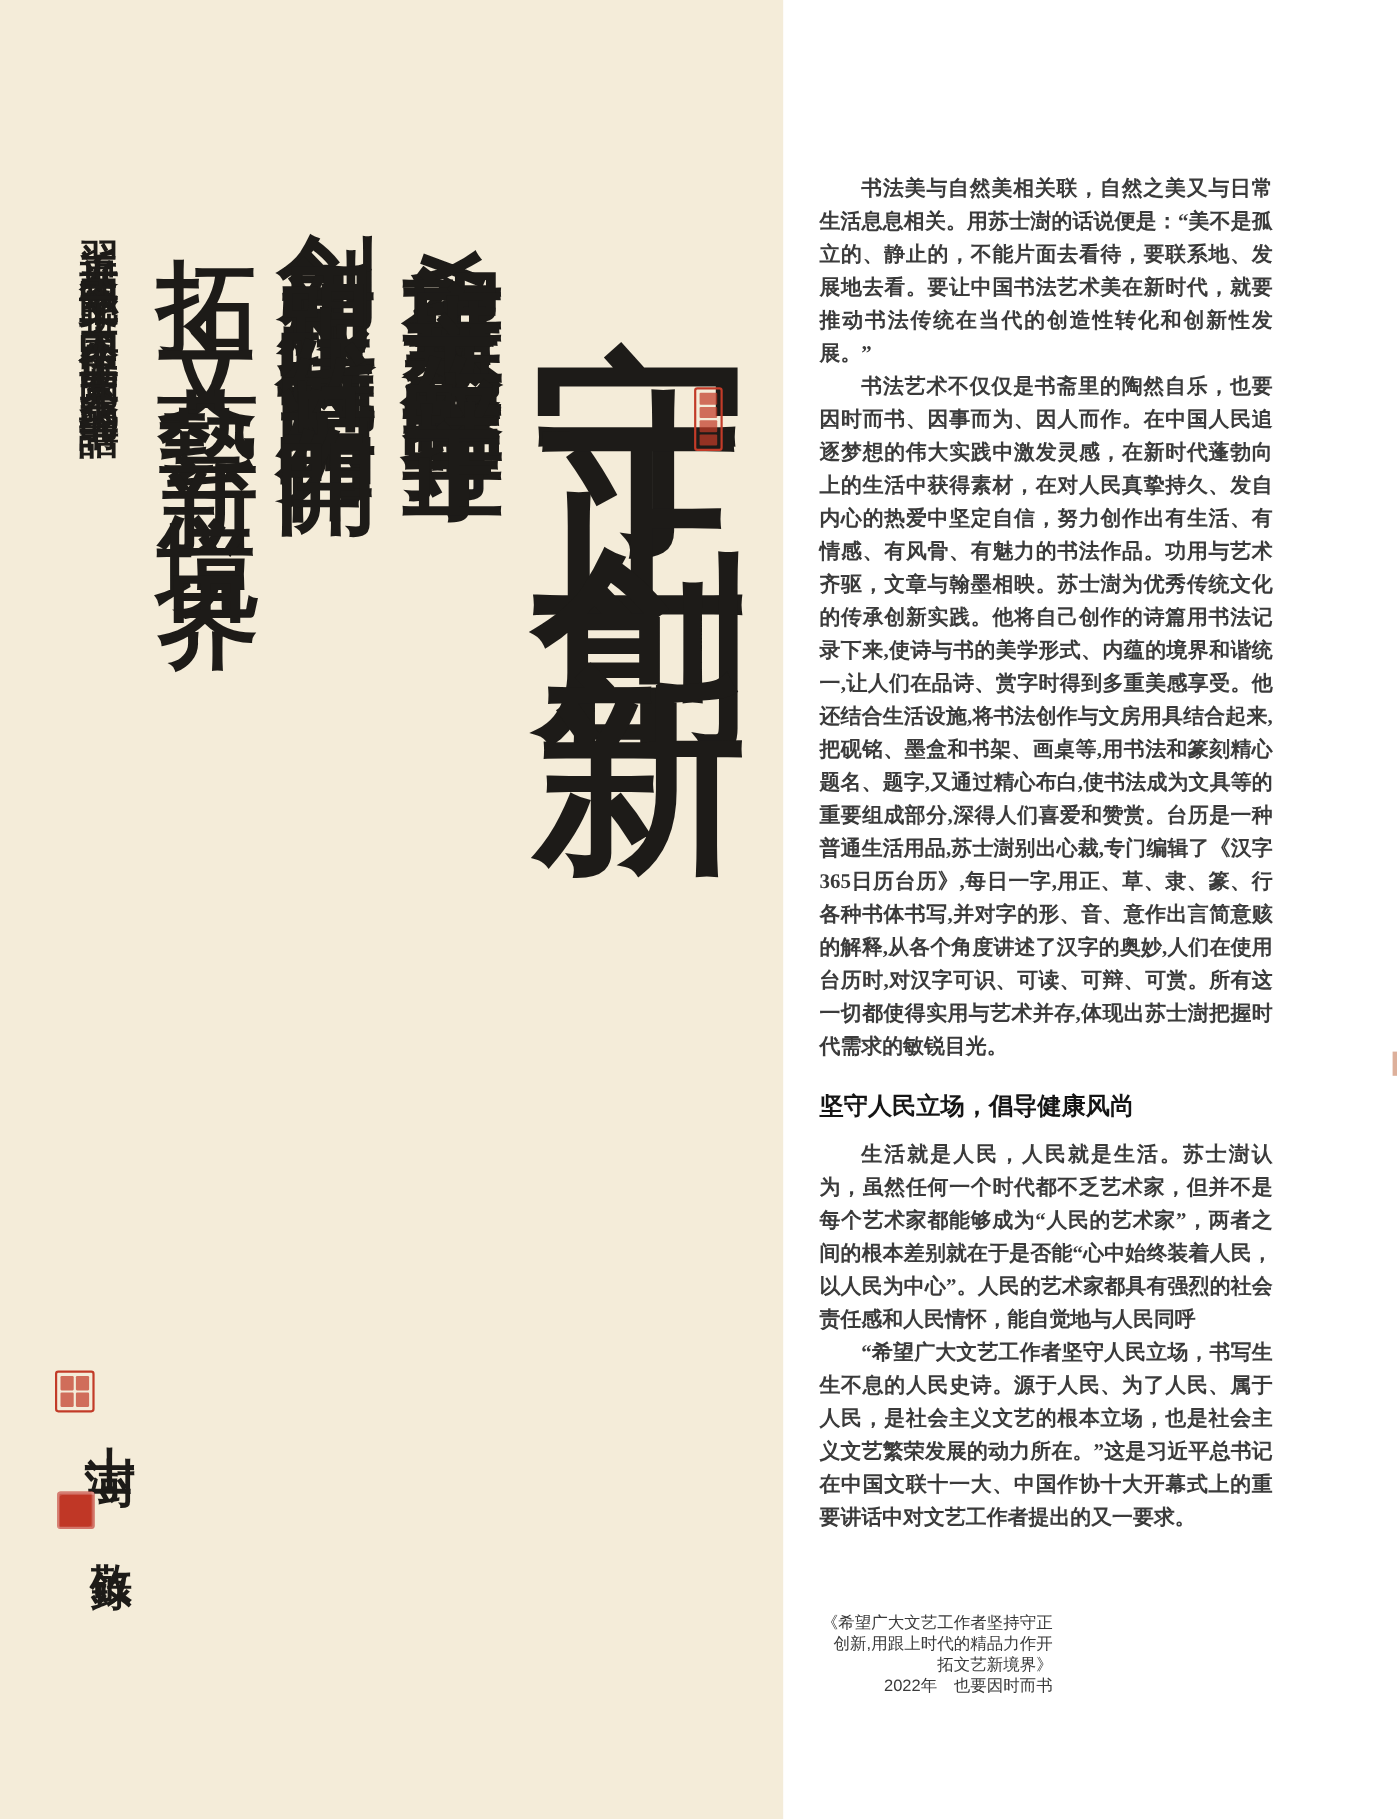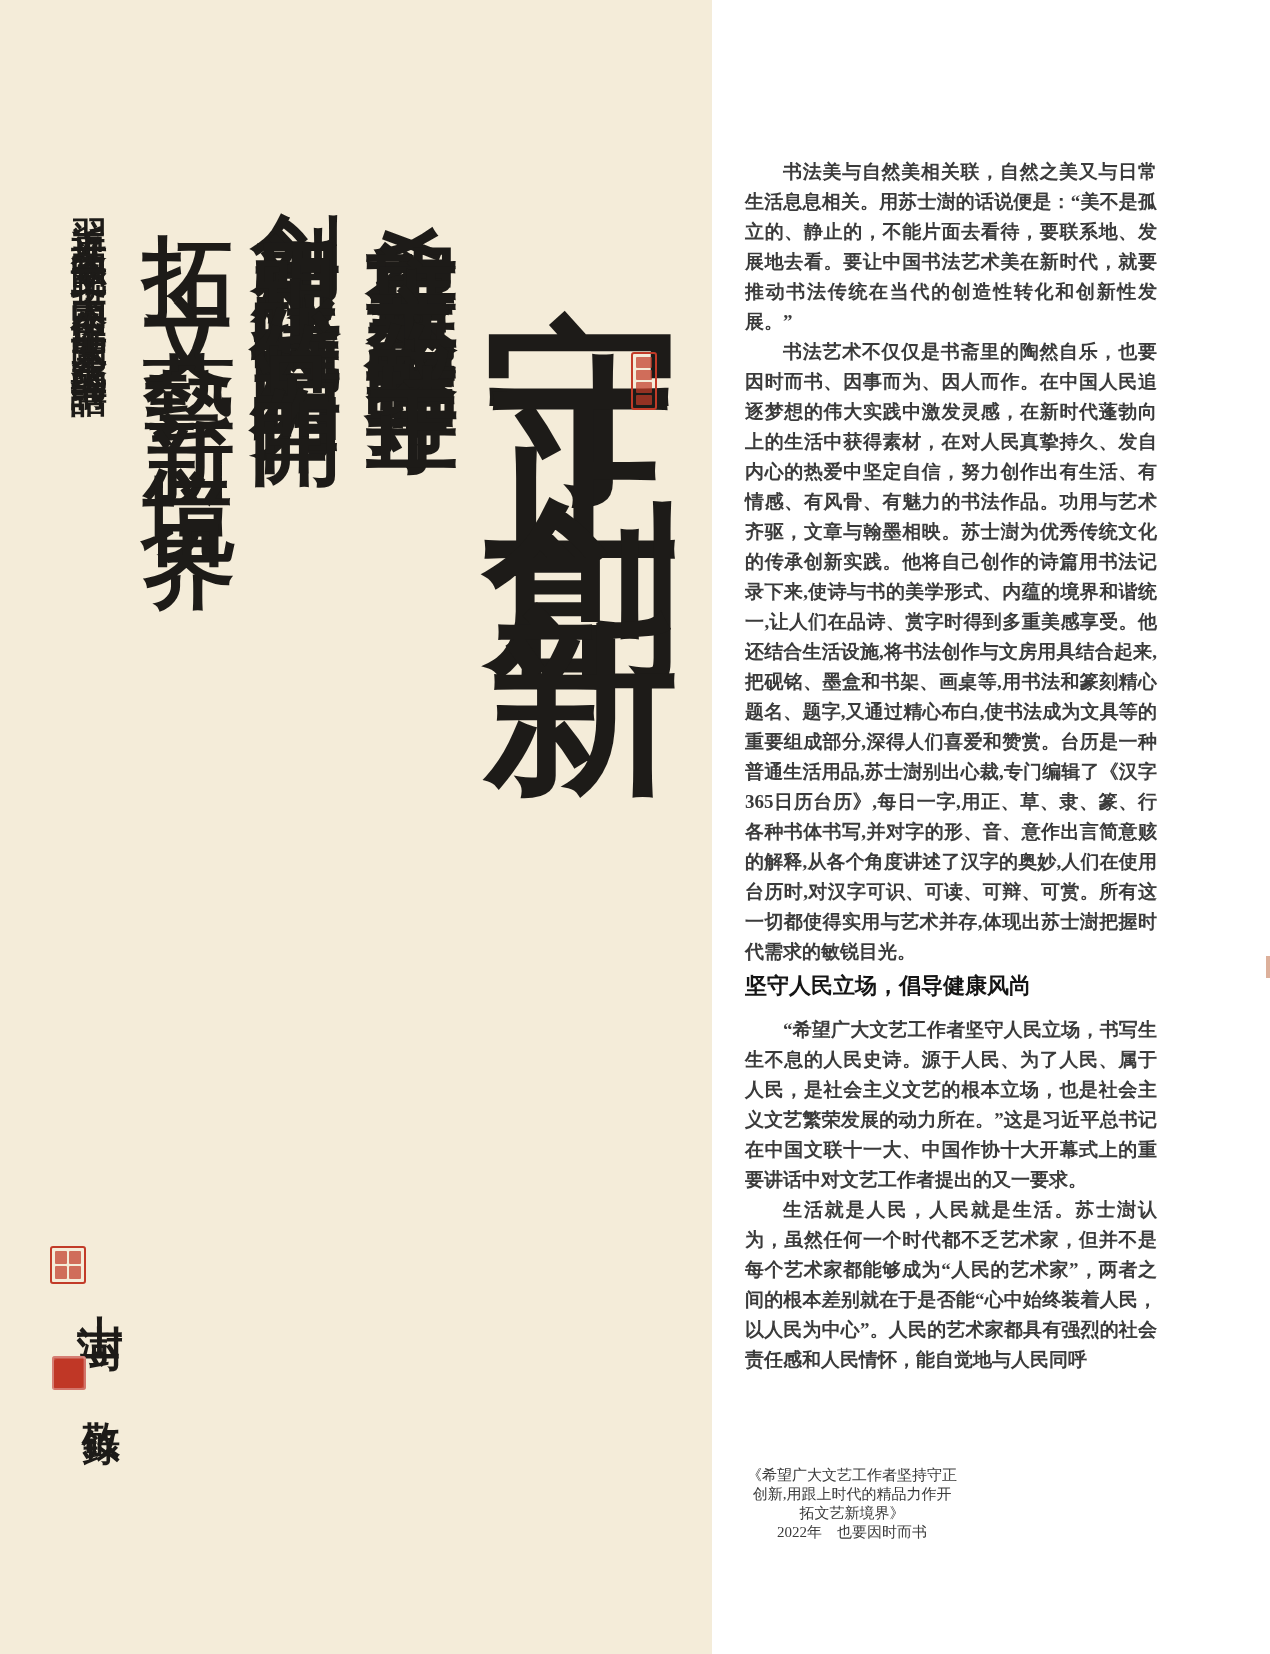--- a/index.html
+++ b/index.html
@@ -27,25 +27,25 @@
   .seal-sig1{left:50px;top:1246px;width:36px;height:38px;grid-template-columns:1fr 1fr;grid-template-rows:1fr 1fr;}
   .seal.solid{background:#c03726;border-radius:3px;
         box-shadow:inset 0 0 0 2px rgba(255,255,255,.22), inset 2px 3px 0 rgba(255,255,255,.18), inset -3px -2px 0 rgba(255,255,255,.12);}
   .seal-sig2{left:52px;top:1356px;width:34px;height:34px;}
 
   
   .article{position:absolute;left:745px;top:157px;width:412px;font-size:19px;line-height:30px;
            color:#3b3b3b;text-align:justify;}
   .article p{margin:0;text-indent:2em;font-weight:bold;}
   .section-heading{font-family:"Liberation Sans","DejaVu Sans",sans-serif;font-weight:700;
-           font-size:22px;line-height:30px;color:#151515;margin:4px 0 14px;text-indent:0;text-align:left;}
+           font-size:22px;line-height:30px;color:#151515;margin:24px 0 14px;text-indent:0;text-align:left;}
 
   .caption{position:absolute;left:747px;top:1466px;width:210px;
-           font-family:Liberation Serif, serif;font-size:15px;line-height:19px;
-           color:#3a3a3a;text-align:center;}
+           font-family:Liberation Sans, sans-serif;font-size:15px;line-height:19px;
+           color:#3a3a3a;text-align:right;}
   .caption .credit{margin-top:0;}
 
   .edge-mark{position:absolute;right:0;top:956px;width:4px;height:22px;background:#ddb09b;}
 </style>
 </head>
 <body>
 
 <div class="page">
 
   <div class="artwork">
@@ -78,22 +78,22 @@
 
     <div class="seal solid seal-sig2"></div>
 
     <div class="vcol col-signer2">敬錄</div>
   </div>
 
   <div class="article">
     <p>书法美与自然美相关联，自然之美又与日常生活息息相关。用苏士澍的话说便是：“美不是孤立的、静止的，不能片面去看待，要联系地、发展地去看。要让中国书法艺术美在新时代，就要推动书法传统在当代的创造性转化和创新性发展。”</p>
     <p>书法艺术不仅仅是书斋里的陶然自乐，也要因时而书、因事而为、因人而作。在中国人民追逐梦想的伟大实践中激发灵感，在新时代蓬勃向上的生活中获得素材，在对人民真挚持久、发自内心的热爱中坚定自信，努力创作出有生活、有情感、有风骨、有魅力的书法作品。功用与艺术齐驱，文章与翰墨相映。苏士澍为优秀传统文化的传承创新实践。他将自己创作的诗篇用书法记录下来,使诗与书的美学形式、内蕴的境界和谐统一,让人们在品诗、赏字时得到多重美感享受。他还结合生活设施,将书法创作与文房用具结合起来,把砚铭、墨盒和书架、画桌等,用书法和篆刻精心题名、题字,又通过精心布白,使书法成为文具等的重要组成部分,深得人们喜爱和赞赏。台历是一种普通生活用品,苏士澍别出心裁,专门编辑了《汉字365日历台历》,每日一字,用正、草、隶、篆、行各种书体书写,并对字的形、音、意作出言简意赅的解释,从各个角度讲述了汉字的奥妙,人们在使用台历时,对汉字可识、可读、可辩、可赏。所有这一切都使得实用与艺术并存,体现出苏士澍把握时代需求的敏锐目光。</p>
     <h2 class="section-heading">坚守人民立场，倡导健康风尚</h2>
+    <p>生活就是人民，人民就是生活。苏士澍认为，虽然任何一个时代都不乏艺术家，但并不是每个艺术家都能够成为“人民的艺术家”，两者之间的根本差别就在于是否能“心中始终装着人民，以人民为中心”。人民的艺术家都具有强烈的社会责任感和人民情怀，能自觉地与人民同呼</p>
     <p>“希望广大文艺工作者坚守人民立场，书写生生不息的人民史诗。源于人民、为了人民、属于人民，是社会主义文艺的根本立场，也是社会主义文艺繁荣发展的动力所在。”这是习近平总书记在中国文联十一大、中国作协十大开幕式上的重要讲话中对文艺工作者提出的又一要求。</p>
-    <p>生活就是人民，人民就是生活。苏士澍认为，虽然任何一个时代都不乏艺术家，但并不是每个艺术家都能够成为“人民的艺术家”，两者之间的根本差别就在于是否能“心中始终装着人民，以人民为中心”。人民的艺术家都具有强烈的社会责任感和人民情怀，能自觉地与人民同呼</p>
   </div>
 
   <div class="caption">
     <div>《希望广大文艺工作者坚持守正创新,用跟上时代的精品力作开拓文艺新境界》</div>
     <div class="credit">2022年　也要因时而书</div>
   </div>
 
   <div class="edge-mark"></div>
 </div>
 

